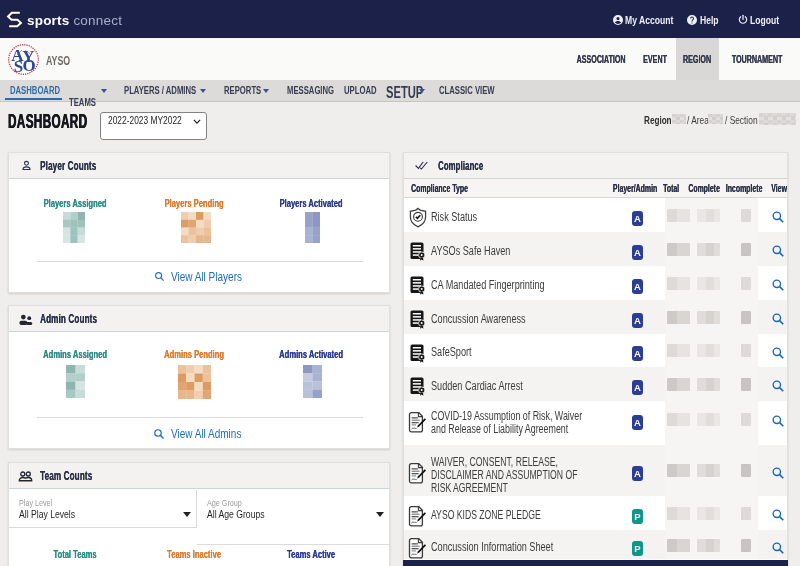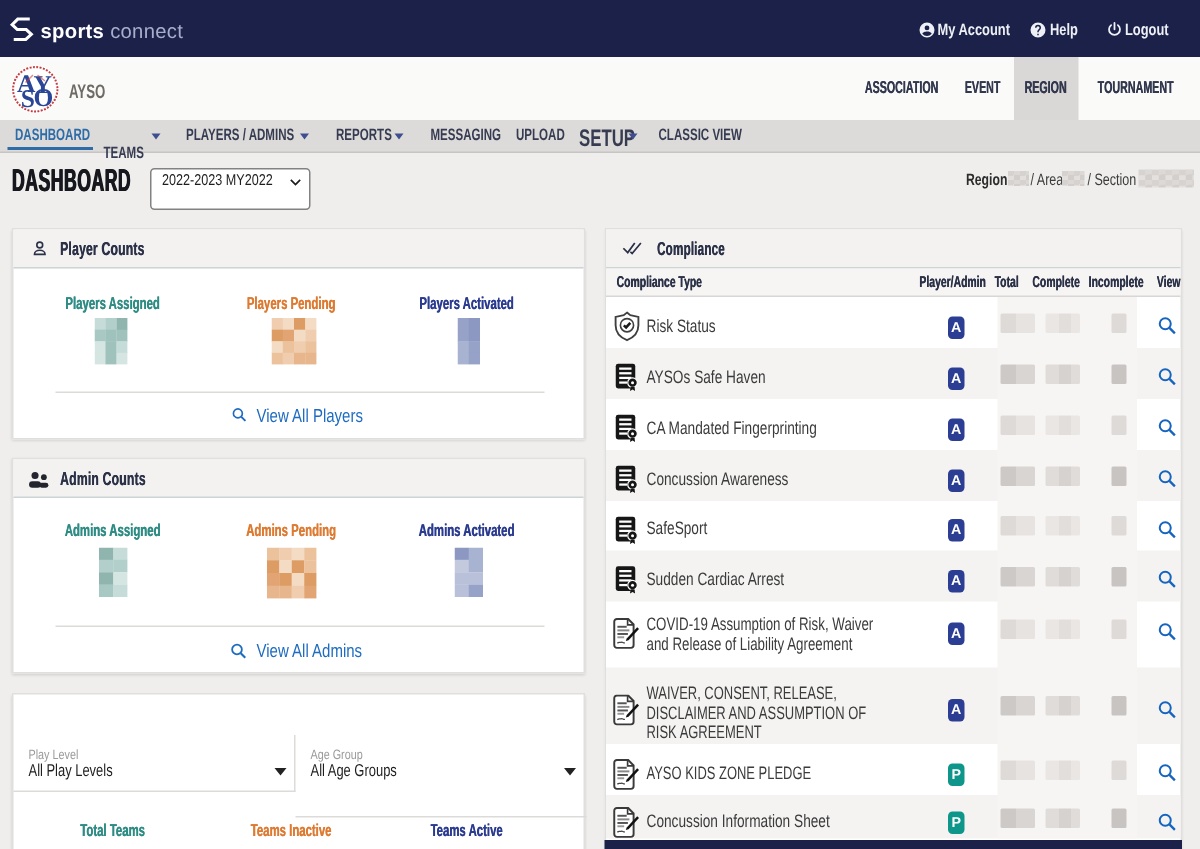--- a/index.html
+++ b/index.html
@@ -226,20 +226,28 @@
     </svg>
   <div class="abs" style="left:28px;top:111px;width:326px;border-top:1px solid #dcdbda;"></div>
   <svg class="abs" style="left:144px;top:122px" width="12" height="12" viewBox="0 0 24 24">
       <circle cx="10" cy="10" r="6.5" fill="none" stroke="#1e6cc0" stroke-width="2.4"></circle>
       <path d="M15 15 L21 21" stroke="#1e6cc0" stroke-width="2.8"></path>
     </svg>
   <span class="bluelink abs" style="left:162px;top:121px;font-size:12.5px;white-space:nowrap;display:inline-block;transform:scaleX(.8);transform-origin:left center;">View All Admins</span>
 </div>
 
 <div class="panel" style="left:8px;top:462px;width:382px;height:104px;border-bottom:none;">
+  <div class="phead">
+    <svg style="margin-left:9px;margin-top:2px" width="15" height="11" viewBox="0 0 30 22" fill="none" stroke="#22242e" stroke-width="2.6">
+        <circle cx="9.5" cy="6" r="4"></circle>
+        <circle cx="20.5" cy="6" r="4"></circle>
+        <path d="M2.5 19.5 C2.5 14.5 6.5 13 9.5 13 C11.5 13 13.5 13.4 15 14.5 C16.5 13.4 18.5 13 20.5 13 C23.5 13 27.5 14.5 27.5 19.5 Z"></path>
+      </svg>
+    <span class="ptitle" style="margin-left:7px"><span class="cond" style="transform:scaleX(.65)">Team Counts</span></span>
+  </div>
   <div class="abs" style="left:0;top:27px;width:188px;height:37.5px;border-right:1px solid #dcdbda;border-bottom:1px solid #dcdbda;">
     <div style="margin:8px 0 0 10px;font-size:9px;color:#9b9b9b;"><span class="cond" style="transform:scaleX(.8)">Play Level</span></div>
     <div style="margin:0 0 0 10px;font-size:11.5px;color:#1f1f1f;"><span class="cond" style="transform:scaleX(.75)">All Play Levels</span></div>
     <div class="abs" style="left:174px;top:22px;width:0;height:0;border-left:4px solid transparent;border-right:4px solid transparent;border-top:5px solid #222;"></div>
   </div>
   <div class="abs" style="left:188px;top:27px;width:194px;height:55px;border-bottom:1px solid #dcdbda;">
     <div style="margin:8px 0 0 10px;font-size:9px;color:#9b9b9b;"><span class="cond" style="transform:scaleX(.8)">Age Group</span></div>
     <div style="margin:0 0 0 10px;font-size:11.5px;color:#1f1f1f;"><span class="cond" style="transform:scaleX(.75)">All Age Groups</span></div>
     <div class="abs" style="left:179px;top:22px;width:0;height:0;border-left:4px solid transparent;border-right:4px solid transparent;border-top:5px solid #222;"></div>
   </div>

